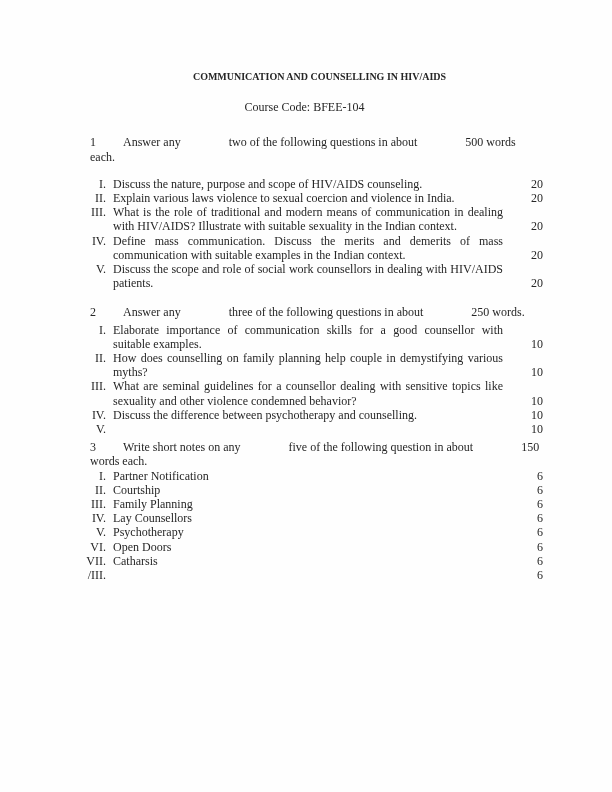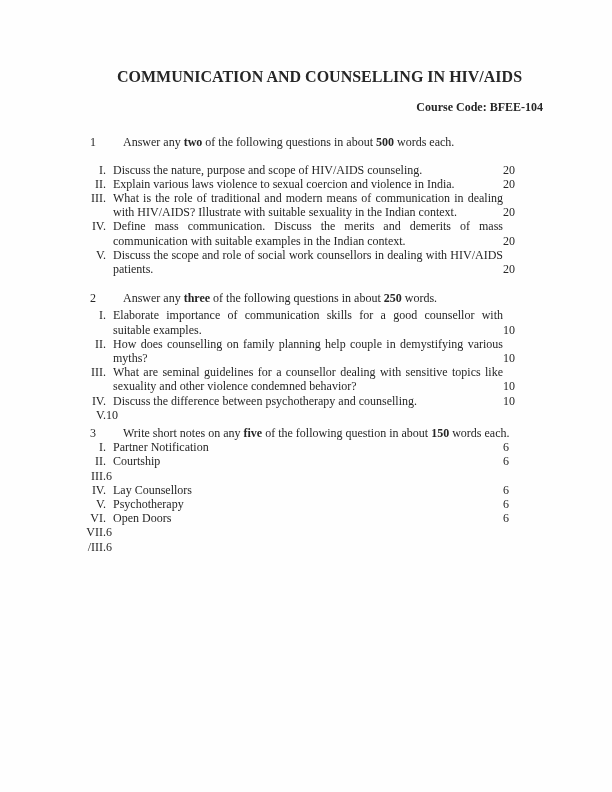--- a/index.html
+++ b/index.html
@@ -23,39 +23,39 @@
     background: #fefefe;
   }
   .content {
     margin-left: 66px;
     width: 477px;
     padding-top: 70px;
   }
   .title {
     margin: 0;
     padding-left: 30px;
-    font-size: 16px;
+    font-size: 10px;
     font-weight: bold;
     text-align: center;
     line-height: 14.2px;
   }
   .right-bold {
-    text-align: right;
-    font-weight: bold;
+    text-align: center;
+    font-weight: normal;
   }
   .course-code { margin-top: 16px; }
   .max-marks   { margin-top: 13px; }
   .sec-head {
     padding-left: 24px;
   }
   .sec-head .sec-num {
     display: inline-block;
     width: 33px;
   }
-  .sec-head b { font-weight: bold; }
+  .sec-head b { font-weight: normal; margin-left: 45px; }
   .sec1-head  { margin-top: 21px; }
   .sec1-items { margin-top: 13px; }
   .sec2-head  { margin-top: 15px; }
   .sec2-items { margin-top: 3px; }
   .sec3-head  { margin-top: 4px; }
   .sec3-items { margin-top: 0; }
   .item {
     display: flex;
     align-items: flex-start;
   }
@@ -63,20 +63,21 @@
     flex: 0 0 40px;
     text-align: right;
   }
   .qt {
     flex: 0 0 390px;
     margin-left: 7px;
     text-align: justify;
   }
   .mk {
     flex: 1 1 auto;
+    text-align: right;
     align-self: flex-end;
   }
 </style>
 </head>
 <body>
 
 <div class="page">
   <div class="content">
 
     <h1 class="title">COMMUNICATION AND COUNSELLING IN HIV/AIDS</h1>
@@ -150,39 +151,41 @@
         <span class="qt">Partner Notification</span>
         <span class="mk">6</span>
       </div>
       <div class="item">
         <span class="rn">II.</span>
         <span class="qt">Courtship</span>
         <span class="mk">6</span>
       </div>
       <div class="item">
         <span class="rn">III.</span>
+        <span class="qt">Family Planning</span>
         <span class="mk">6</span>
       </div>
       <div class="item">
         <span class="rn">IV.</span>
         <span class="qt">Lay Counsellors</span>
         <span class="mk">6</span>
       </div>
       <div class="item">
         <span class="rn">V.</span>
         <span class="qt">Psychotherapy</span>
         <span class="mk">6</span>
       </div>
       <div class="item">
         <span class="rn">VI.</span>
         <span class="qt">Open Doors</span>
         <span class="mk">6</span>
       </div>
       <div class="item">
         <span class="rn">VII.</span>
+        <span class="qt">Catharsis</span>
         <span class="mk">6</span>
       </div>
       <div class="item">
         <span class="rn">/III.</span>
         <span class="mk">6</span>
       </div>
     </div>
 
   </div>
 </div>

